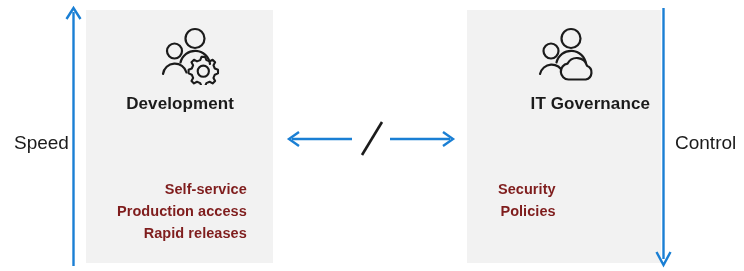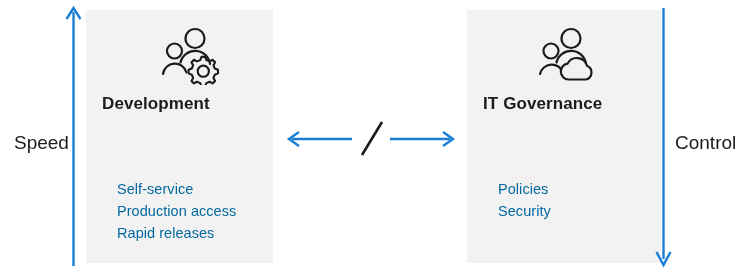--- a/index.html
+++ b/index.html
@@ -37,48 +37,49 @@
     display: flex;
     align-items: center;
     justify-content: center;
   }
   #panel-left .panel-icon  { padding-left: 22px; box-sizing: border-box; }
   #panel-right .panel-icon { padding-left: 10px; box-sizing: border-box; }
 
   .panel-title {
     position: absolute;
     top: 84px;
-    left: 16px;
+    left: 1px;
     width: 100%;
-    text-align: left;
+    text-align: right;
     font-size: 17px;
     font-weight: bold;
     color: #1b1b1b;
     letter-spacing: 0.1px;
     line-height: 20px;
   }
   #panel-left .panel-title  { padding-right: 40px; box-sizing: border-box; }
   #panel-right .panel-title { padding-right: 12px;  box-sizing: border-box; }
 
   .panel-list {
     position: absolute;
     top: 168px;
     left: 31px;
     margin: 0;
     padding: 0;
     list-style: none;
   }
   #panel-right .panel-list { left: 31px; }
   .panel-list li {
     font-size: 14.5px;
-    font-weight: normal;
-    color: #0369a1;
+    font-weight: bold;
+    color: #7f1d1d;
     line-height: 22px;
     letter-spacing: 0.05px;
     white-space: nowrap;
+    text-align: right;
   }
 
   
   .axis-arrow {
     position: absolute;
   }
   #axis-speed   { left: 60px;  top: 0px;  width: 28px;  height: 271px; }
   #axis-control { left: 650px; top: 0px;  width: 28px;  height: 271px; }
 
   .axis-label {
@@ -180,22 +181,22 @@
 
         <g fill="#f2f2f2" stroke="#1b1b1b" stroke-width="2.2" stroke-linejoin="round">
           <path d="M31.5 52.5 a8 8 0 0 1 -0.9 -15.9 a10.5 10.5 0 0 1 19.4 2.2 a7.2 7.2 0 0 1 -1.2 13.7 Z"></path>
         </g>
       </svg>
     </div>
 
     <div class="panel-title">IT Governance</div>
 
     <ul class="panel-list">
+      <li>Security</li>
       <li>Policies</li>
-      <li>Security</li>
     </ul>
   </div>
 
   <div id="axis-control" class="axis-arrow">
     <svg width="28" height="271" viewBox="0 0 28 271">
       <line x1="13.5" y1="8" x2="13.5" y2="259" stroke="#1a7fd4" stroke-width="2.4"></line>
       <polyline points="6.5,252 13.5,265 20.5,252" fill="none" stroke="#1a7fd4" stroke-width="2.4" stroke-linejoin="miter" stroke-linecap="butt"></polyline>
     </svg>
   </div>
   <div id="label-control" class="axis-label">Control</div>

